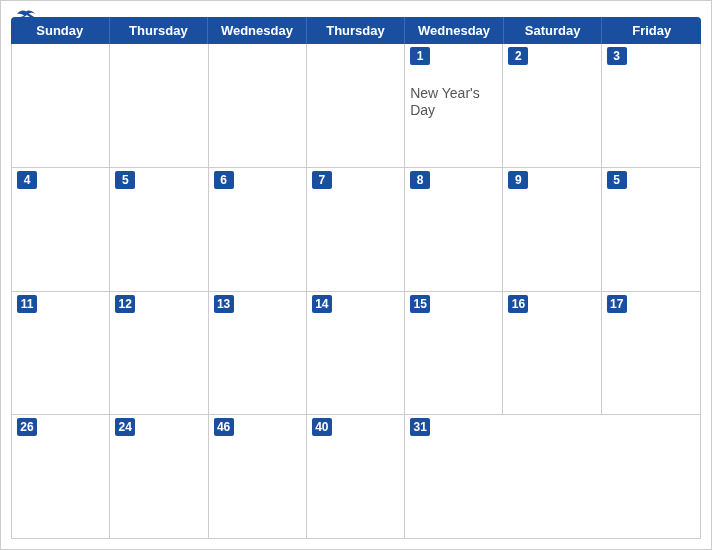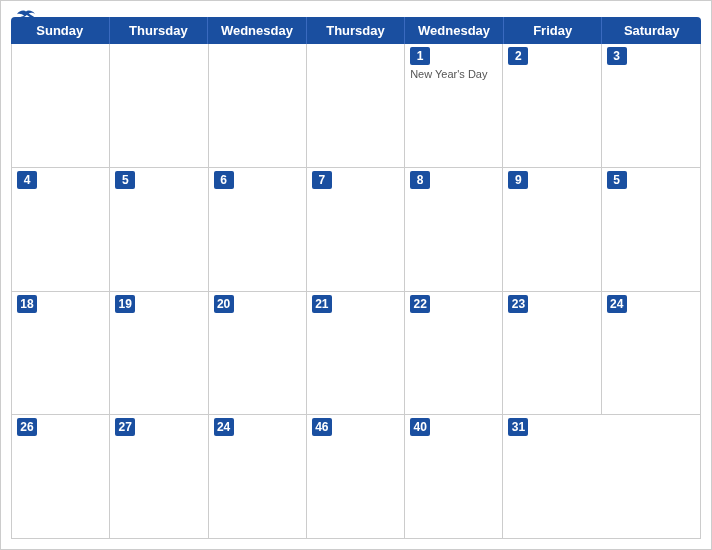--- a/index.html
+++ b/index.html
@@ -124,24 +124,24 @@
       align-items: center;
       justify-content: center;
       border-radius: 2px;
       margin-bottom: 2px;
     }
     .cell-number.empty {
       background: transparent;
       color: transparent;
     }
     .cell-holiday {
-      font-size: 11px;
+      font-size: 14px;
       color: #555;
       line-height: 1.2;
-      margin-top: 1px;
+      margin-top: 18px;
     }
     .cell-empty {
       background: #fff;
     }
   </style>
 </head>
 <body>
 
 <div class="page">
   <div class="header">
@@ -158,22 +158,22 @@
     <div class="country-label"></div>
   </div>
 
   <div class="calendar">
     <div class="day-headers">
     <div class="day-header">Sunday</div>
         <div class="day-header">Thursday</div>
         <div class="day-header">Wednesday</div>
         <div class="day-header">Thursday</div>
         <div class="day-header">Wednesday</div>
+        <div class="day-header">Saturday</div>
         <div class="day-header">Friday</div>
-        <div class="day-header">Saturday</div>
       </div>
     <div class="calendar-grid">
     <div class="calendar-row">
           <div class="calendar-cell cell-empty">
             <div class="cell-number empty"></div>
           </div>
           <div class="calendar-cell cell-empty">
             <div class="cell-number empty"></div>
           </div>
           <div class="calendar-cell cell-empty">
@@ -211,47 +211,44 @@
           </div>
           <div class="calendar-cell">
             <div class="cell-number">9</div>
           </div>
           <div class="calendar-cell">
             <div class="cell-number">5</div>
           </div>
         </div>
         <div class="calendar-row">
           <div class="calendar-cell">
-            <div class="cell-number">18</div>
-          </div>
-          <div class="calendar-cell">
-            <div class="cell-number">19</div>
-          </div>
-          <div class="calendar-cell">
-            <div class="cell-number">20</div>
-          </div>
-          <div class="calendar-cell">
-            <div class="cell-number">21</div>
-          </div>
-          <div class="calendar-cell">
-            <div class="cell-number">22</div>
-          </div>
-          <div class="calendar-cell">
-            <div class="cell-number">23</div>
-          </div>
-          <div class="calendar-cell">
-            <div class="cell-number">24</div>
+            <div class="cell-number">11</div>
+          </div>
+          <div class="calendar-cell">
+            <div class="cell-number">12</div>
+          </div>
+          <div class="calendar-cell">
+            <div class="cell-number">13</div>
+          </div>
+          <div class="calendar-cell">
+            <div class="cell-number">14</div>
+          </div>
+          <div class="calendar-cell">
+            <div class="cell-number">15</div>
+          </div>
+          <div class="calendar-cell">
+            <div class="cell-number">16</div>
+          </div>
+          <div class="calendar-cell">
+            <div class="cell-number">17</div>
           </div>
         </div>
         <div class="calendar-row">
           <div class="calendar-cell">
             <div class="cell-number">26</div>
-          </div>
-          <div class="calendar-cell">
-            <div class="cell-number">27</div>
           </div>
           <div class="calendar-cell">
             <div class="cell-number">24</div>
           </div>
           <div class="calendar-cell">
             <div class="cell-number">46</div>
           </div>
           <div class="calendar-cell">
             <div class="cell-number">40</div>
           </div>

